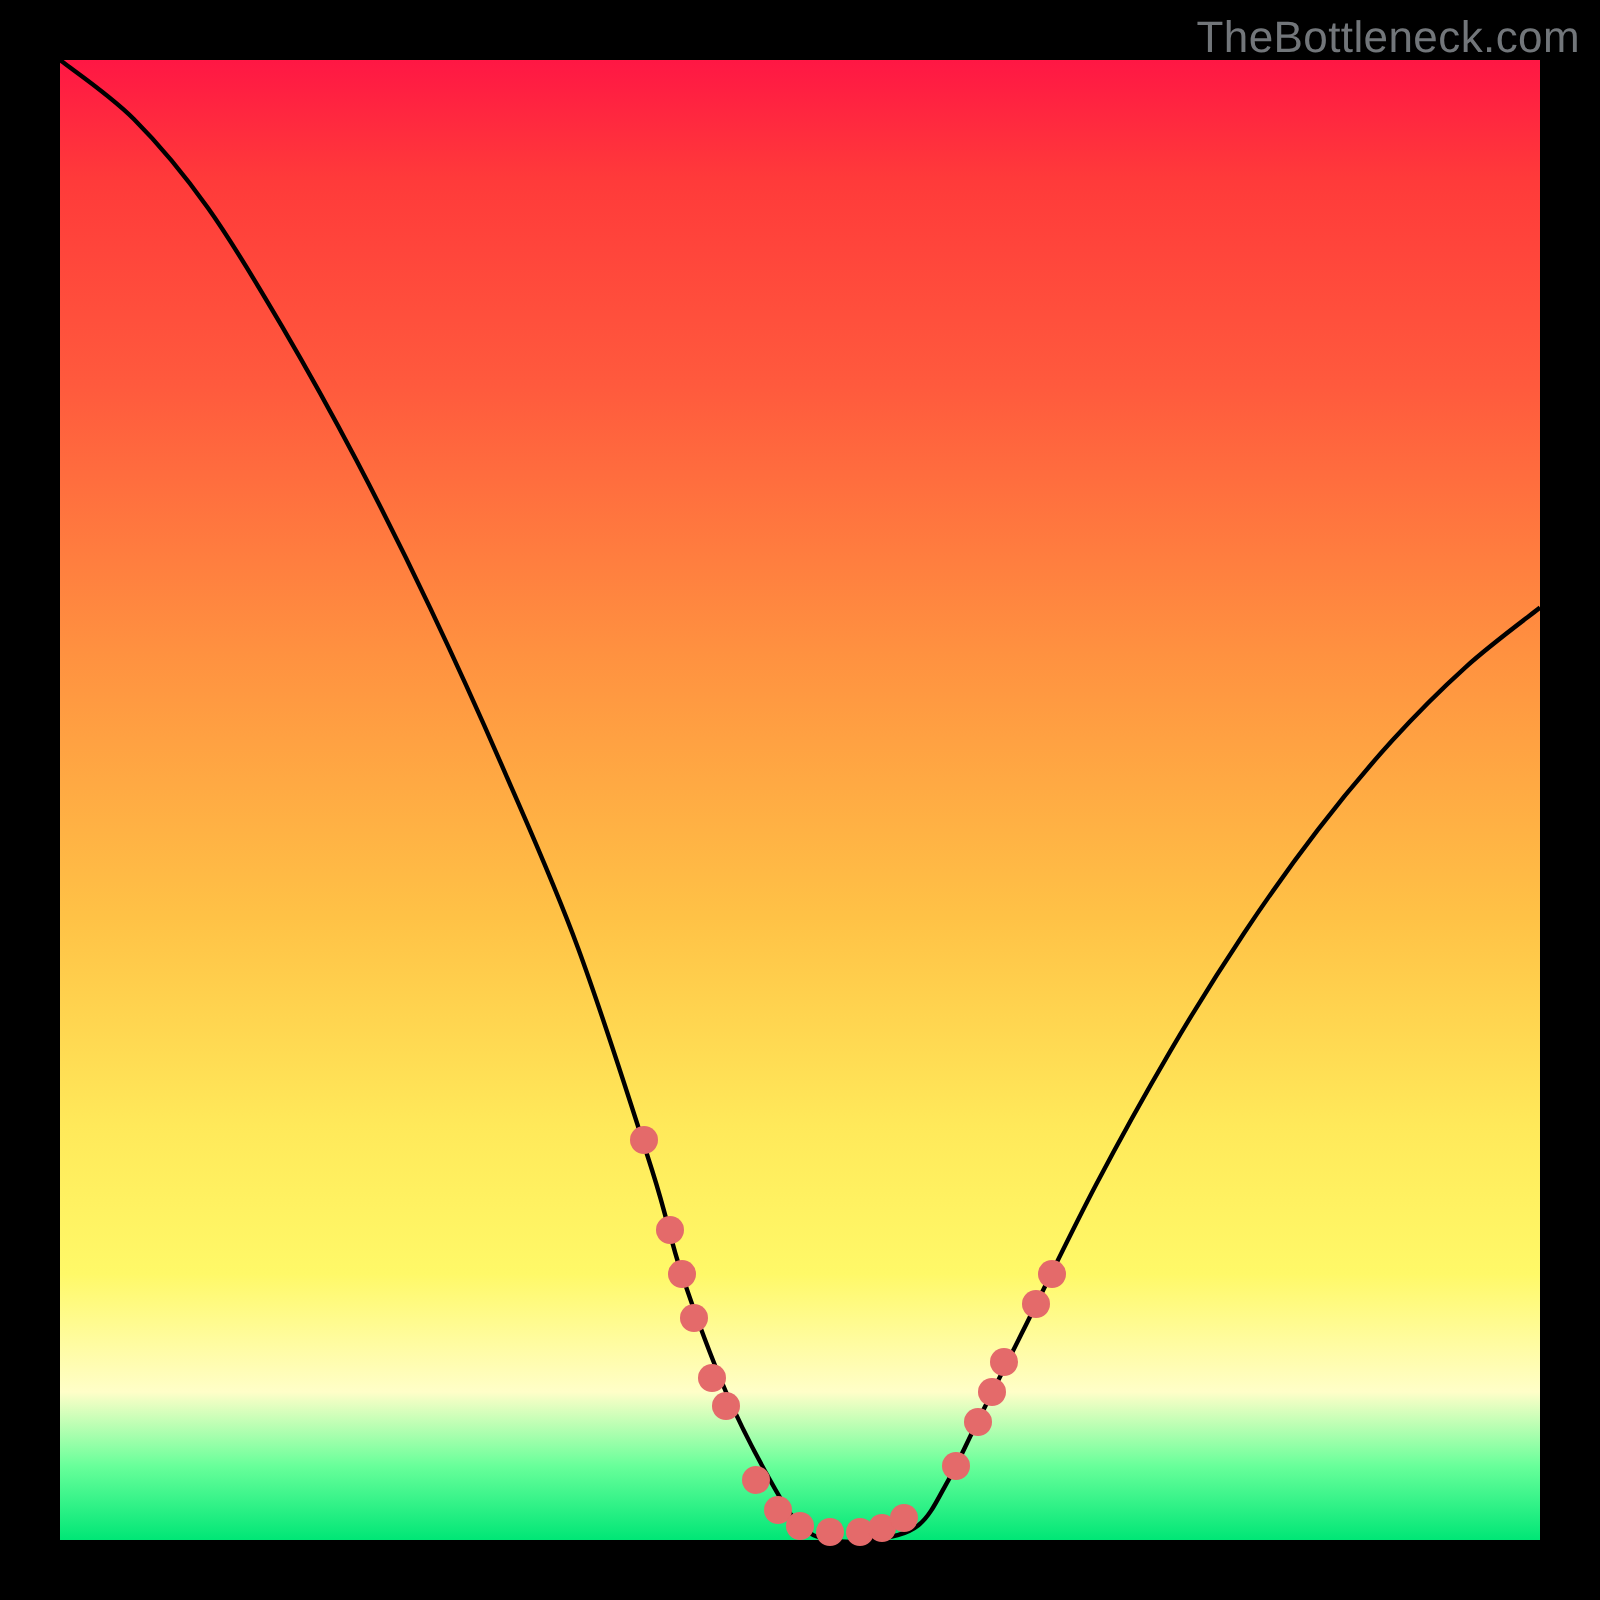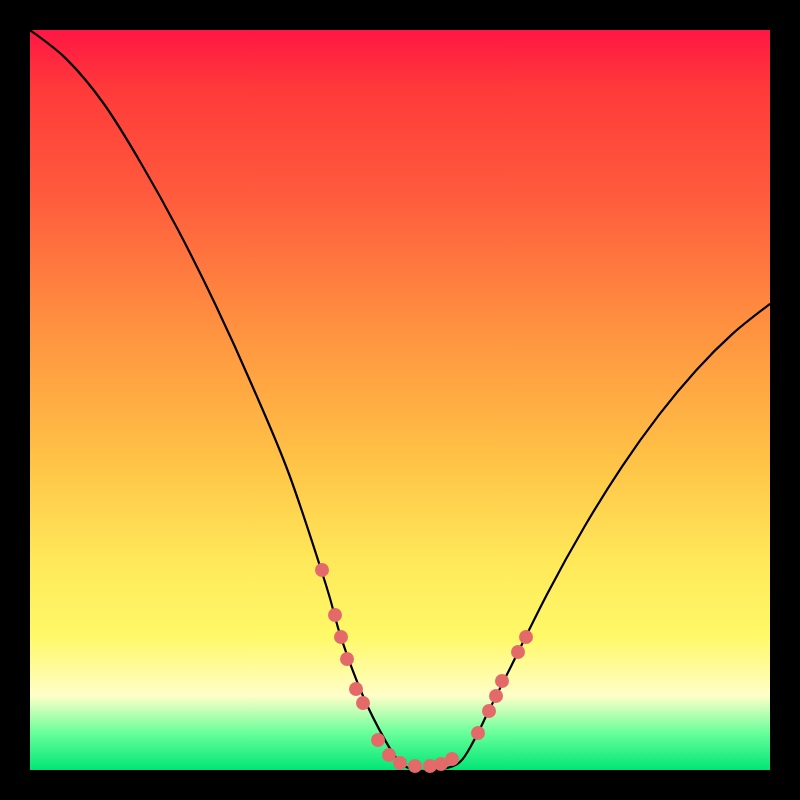--- a/index.html
+++ b/index.html
@@ -53,20 +53,21 @@
     height: 14px;
     border-radius: 50%;
     background: #e46a6a;
     transform: translate(-50%, -50%);
   }
 </style>
 </head>
 <body>
 
 <div class="chart-container">
+  <div class="watermark">TheBottleneck.com</div>
   <div class="plot-area">
     <svg class="curve" viewBox="0 0 740 740" preserveAspectRatio="none">
       <path id="curve-path" fill="none" stroke="#000" stroke-width="2.2" d="M 0.0 0.0 C 6.2 4.9, 24.7 17.3, 37.0 29.6 C 49.3 41.9, 61.7 56.7, 74.0 74.0 C 86.3 91.3, 98.7 112.2, 111.0 133.2 C 123.3 154.2, 135.7 176.4, 148.0 199.8 C 160.3 223.2, 172.7 247.9, 185.0 273.8 C 197.3 299.7, 209.7 326.8, 222.0 355.2 C 234.3 383.6, 246.7 410.7, 259.0 444.0 C 271.3 477.3, 287.4 527.9, 296.0 555.0 C 304.6 582.1, 304.6 588.3, 310.8 606.8 C 317.0 625.3, 325.6 648.7, 333.0 666.0 C 340.4 683.3, 349.0 699.3, 355.2 710.4 C 361.4 721.5, 365.1 727.7, 370.0 732.6 C 374.9 737.5, 378.6 738.8, 384.8 740.0 C 391.0 741.2, 399.6 741.2, 407.0 740.0 C 414.4 738.8, 423.0 737.5, 429.2 732.6 C 435.4 727.7, 439.1 719.0, 444.0 710.4 C 448.9 701.8, 452.6 693.1, 458.8 680.8 C 465.0 668.5, 471.1 656.1, 481.0 636.4 C 490.9 616.7, 505.7 585.8, 518.0 562.4 C 530.3 539.0, 542.7 516.8, 555.0 495.8 C 567.3 474.8, 579.7 455.1, 592.0 436.6 C 604.3 418.1, 616.7 400.8, 629.0 384.8 C 641.3 368.8, 653.7 354.0, 666.0 340.4 C 678.3 326.8, 690.7 314.5, 703.0 303.4 C 715.3 292.3, 733.8 278.7, 740.0 273.8"></path>
     </svg>
     <div id="markers">
         <div class="dot" style="left: 292.3px; top: 540.2px;"></div>
         <div class="dot" style="left: 304.88px; top: 584.6px;"></div>
         <div class="dot" style="left: 310.8px; top: 606.8px;"></div>
         <div class="dot" style="left: 316.72px; top: 629px;"></div>
         <div class="dot" style="left: 325.6px; top: 658.6px;"></div>

